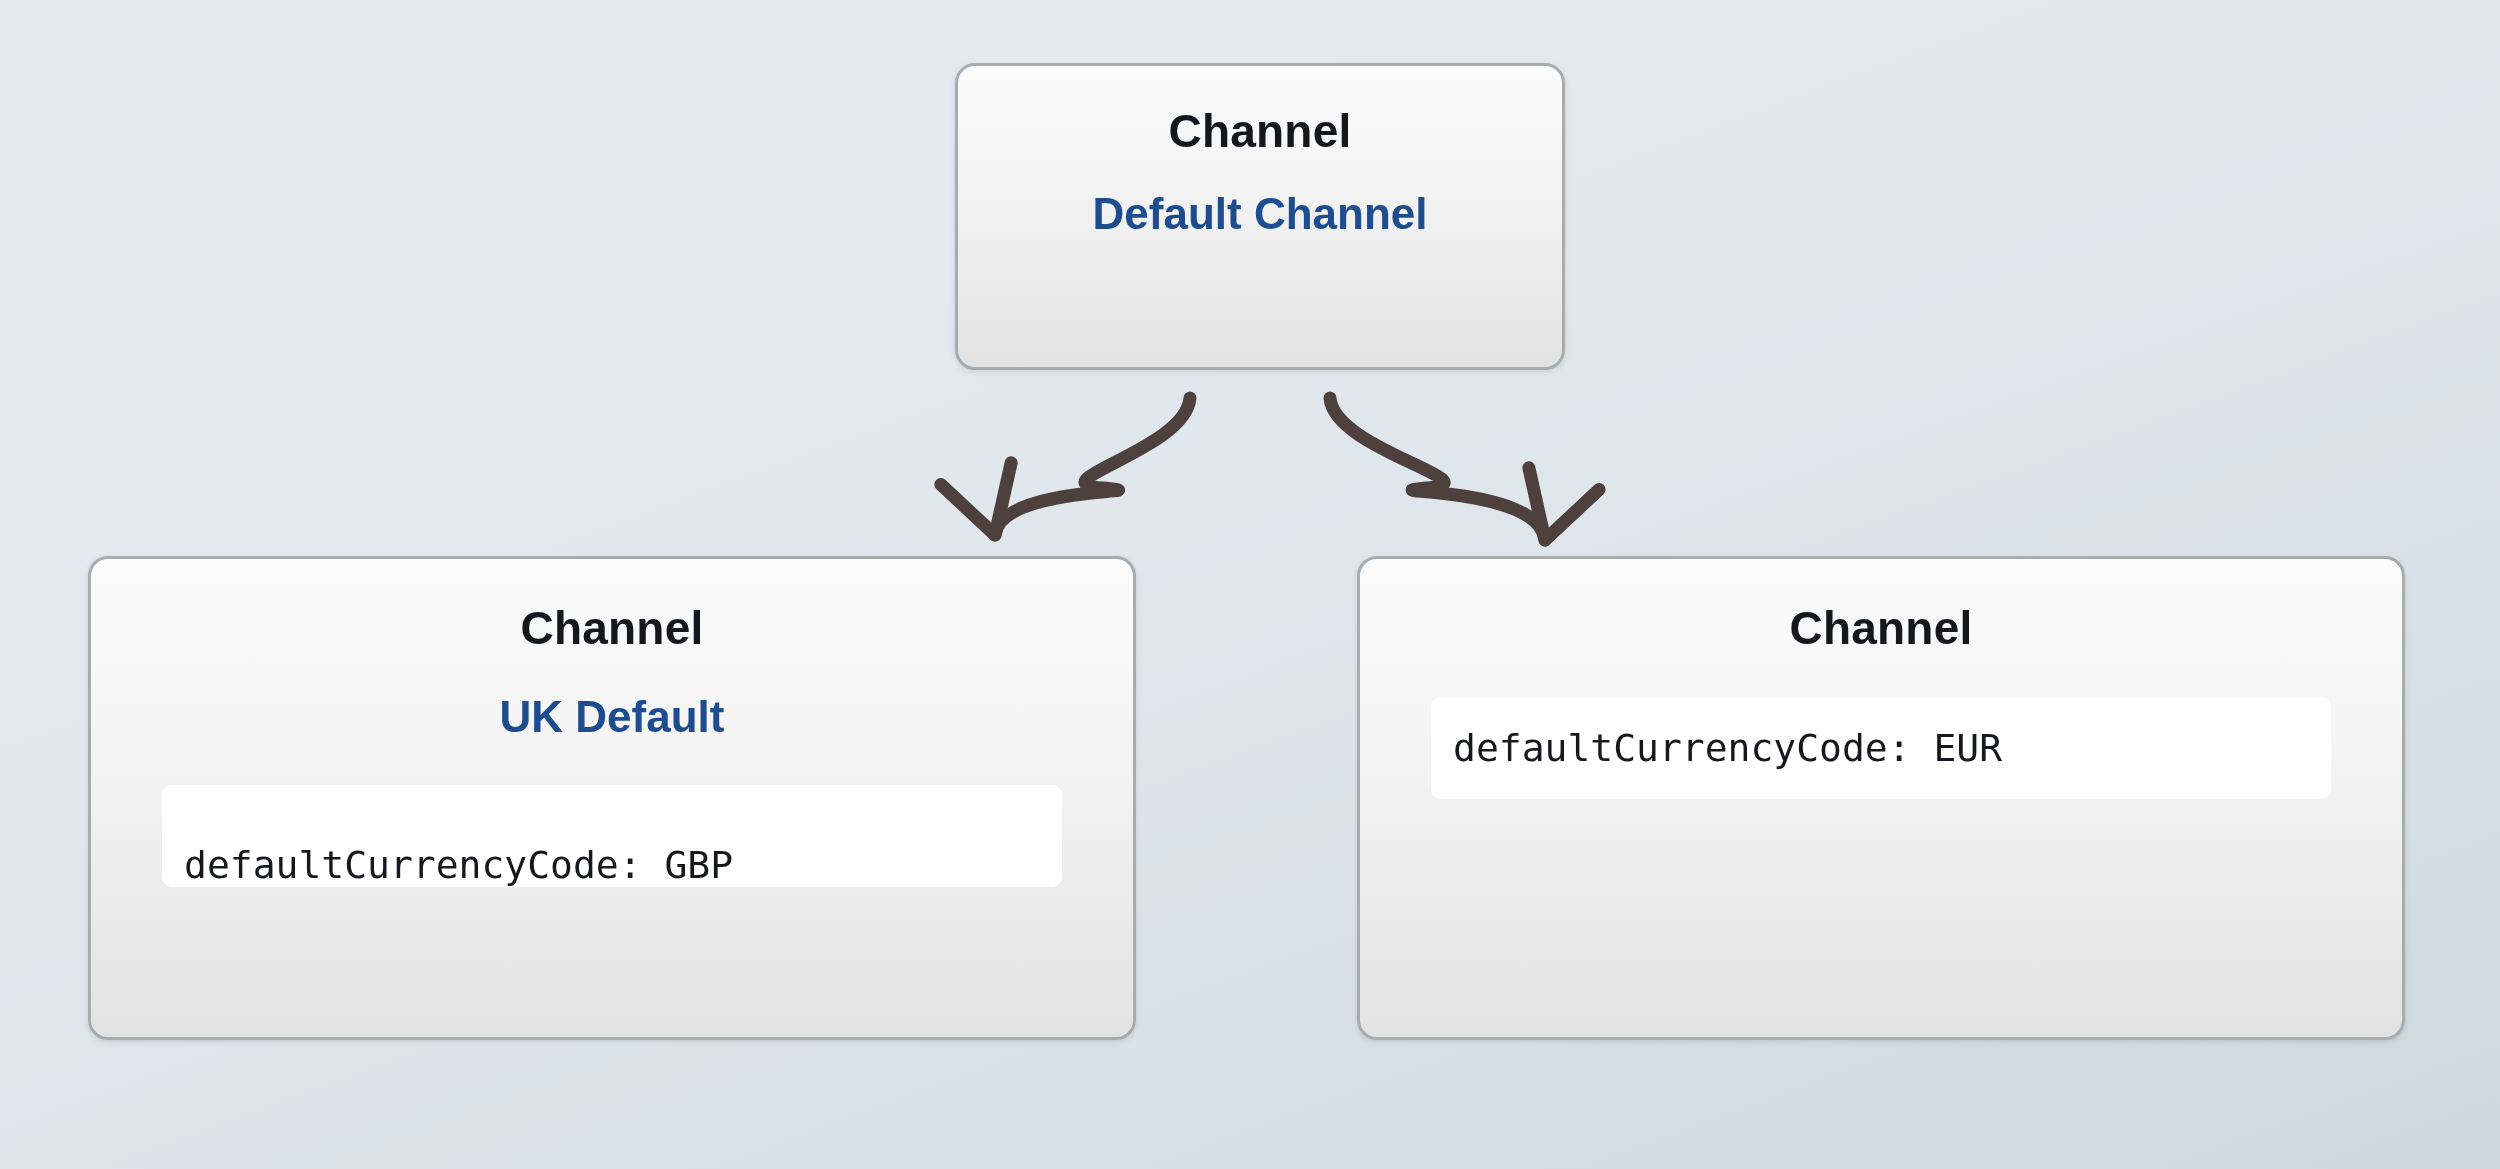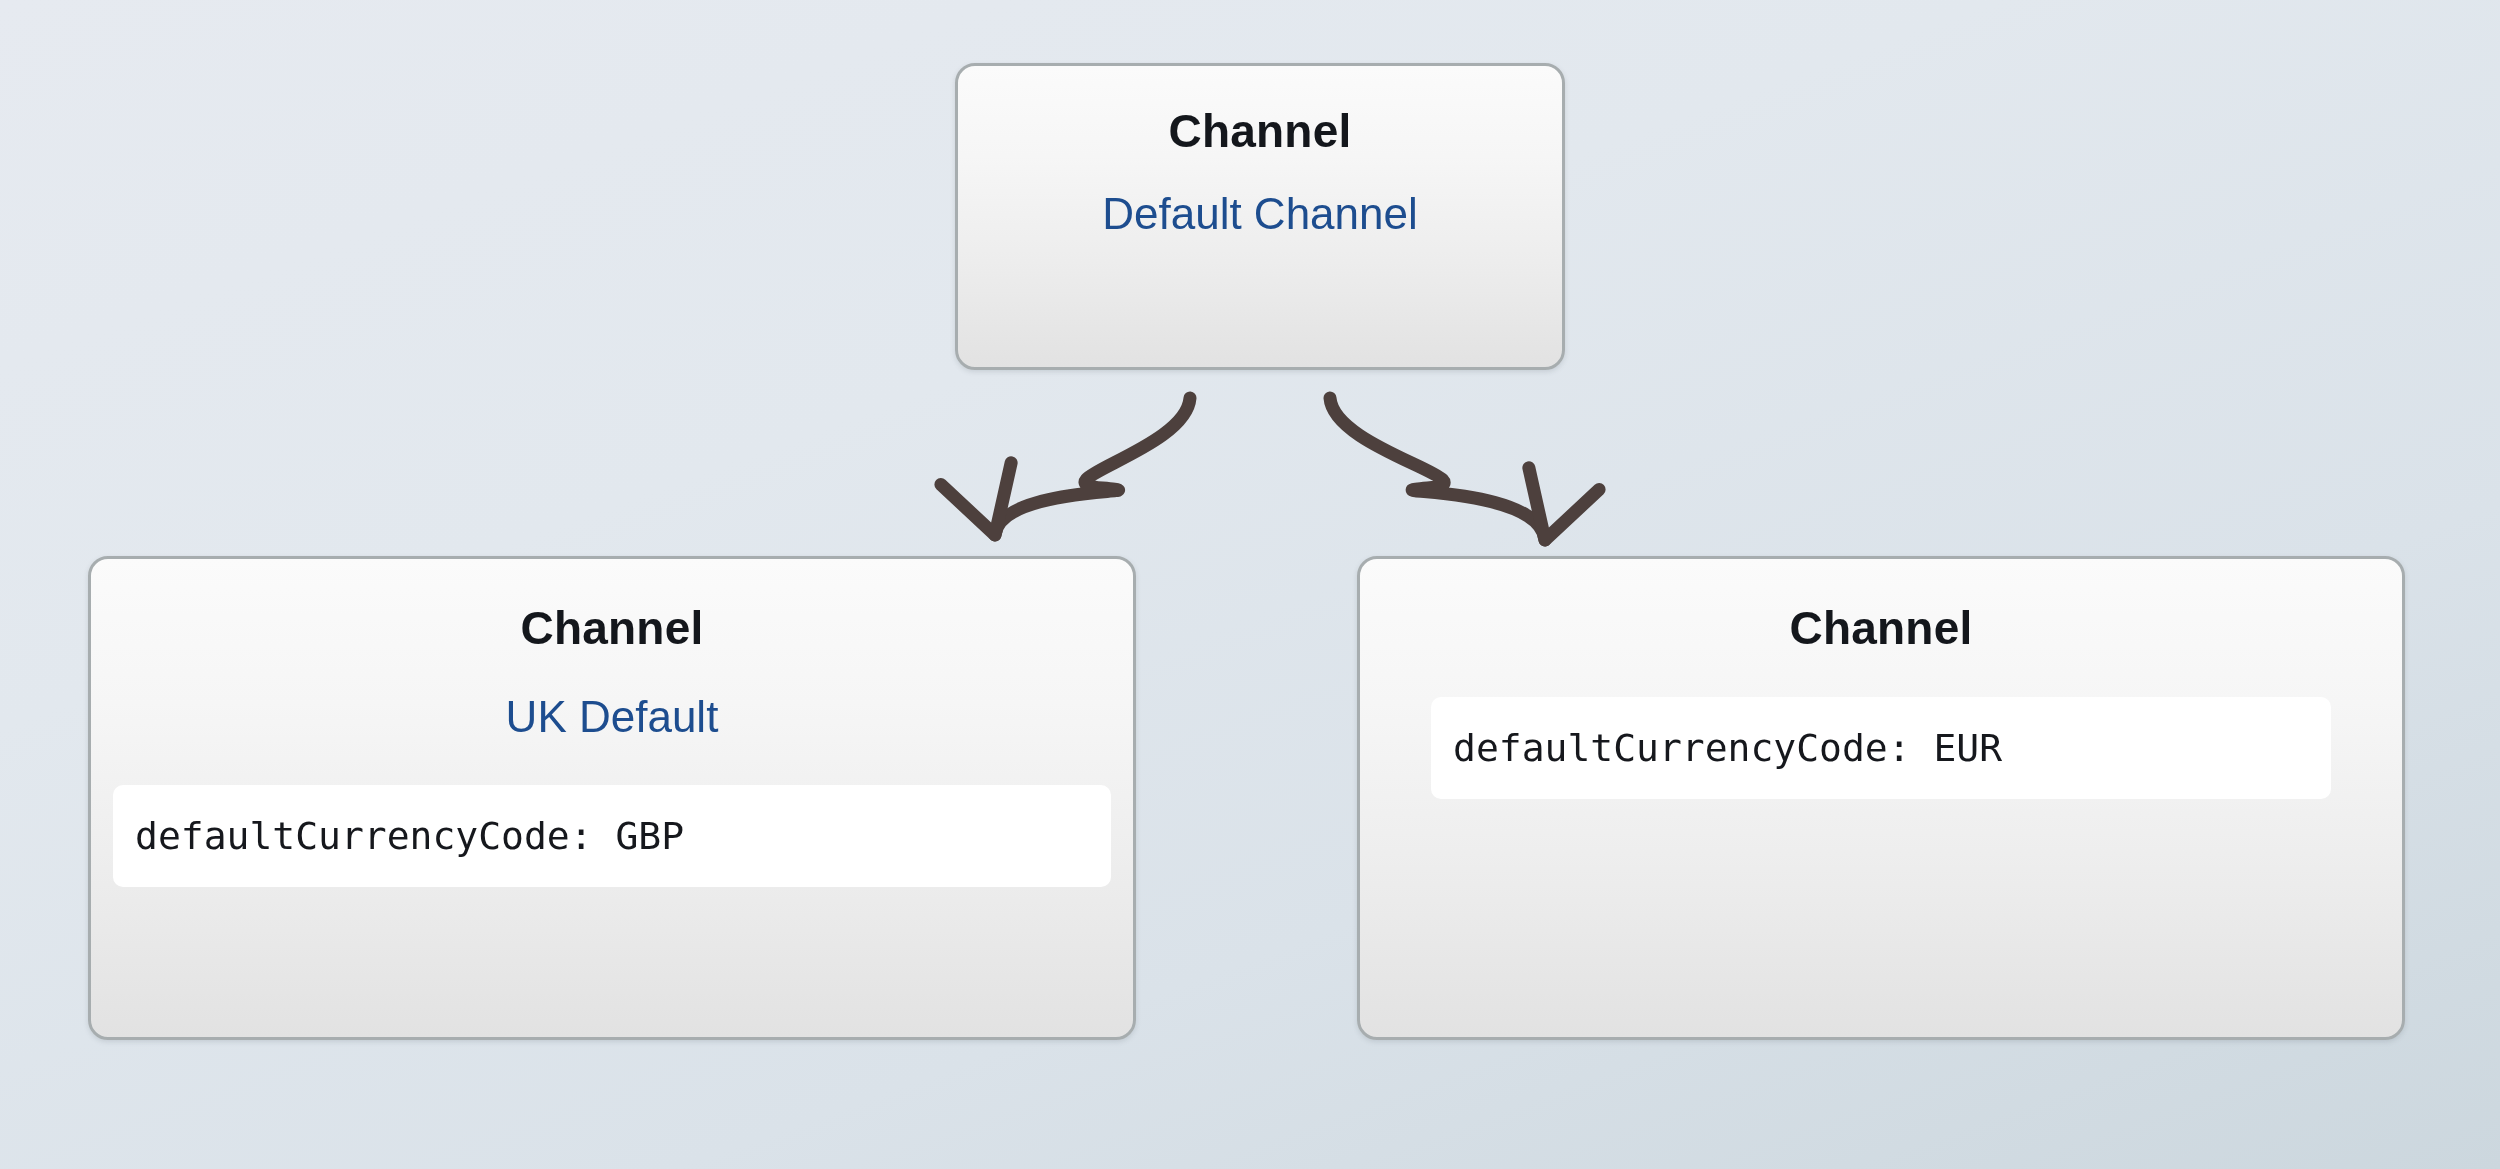--- a/index.html
+++ b/index.html
@@ -47,21 +47,21 @@
   .node-type {
     color: #14171c;
     font-weight: bold;
     letter-spacing: 0.2px;
     text-align: center;
     white-space: nowrap;
   }
 
   .node-name {
     color: #1d4d8f;
-    font-weight: normal;
+    font-weight: bold;
     text-align: left;
     white-space: nowrap;
   }
 
   .prop-box {
     background: #ffffff;
     border-radius: 10px;
     display: flex;
     align-items: center;
     box-sizing: border-box;
@@ -115,21 +115,22 @@
   .child .prop-text {
     font-size: 38px;
     line-height: 44px;
   }
 
   #node-uk {
     left: 88px;
     width: 1048px;
   }
   #node-uk .prop-box {
-    width: 998px;
+    width: 900px;
+    align-items: flex-end;
   }
 
   #node-de {
     left: 1357px;
     width: 1048px;
   }
   #node-de .prop-box {
     width: 900px;
   }
 </style>

